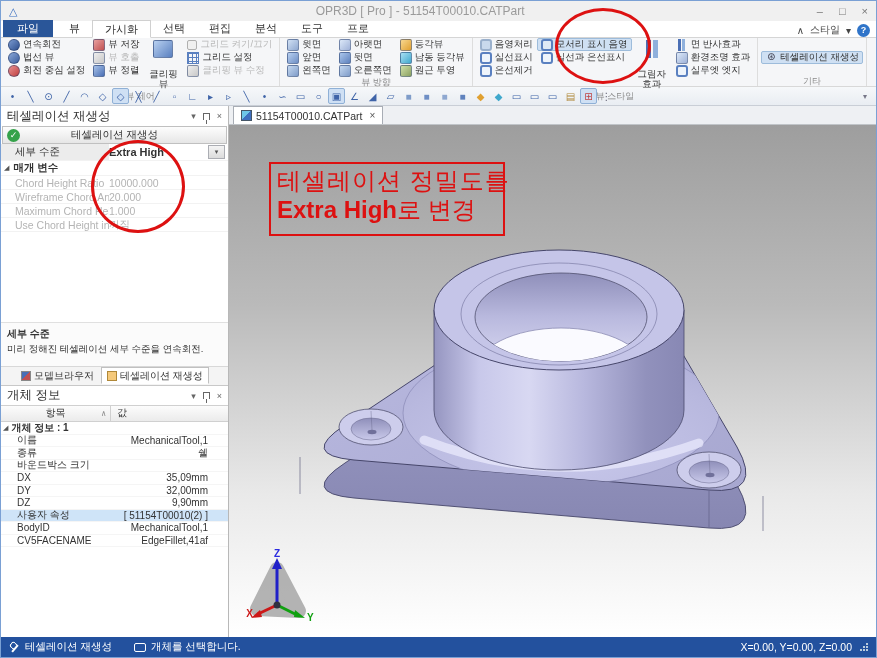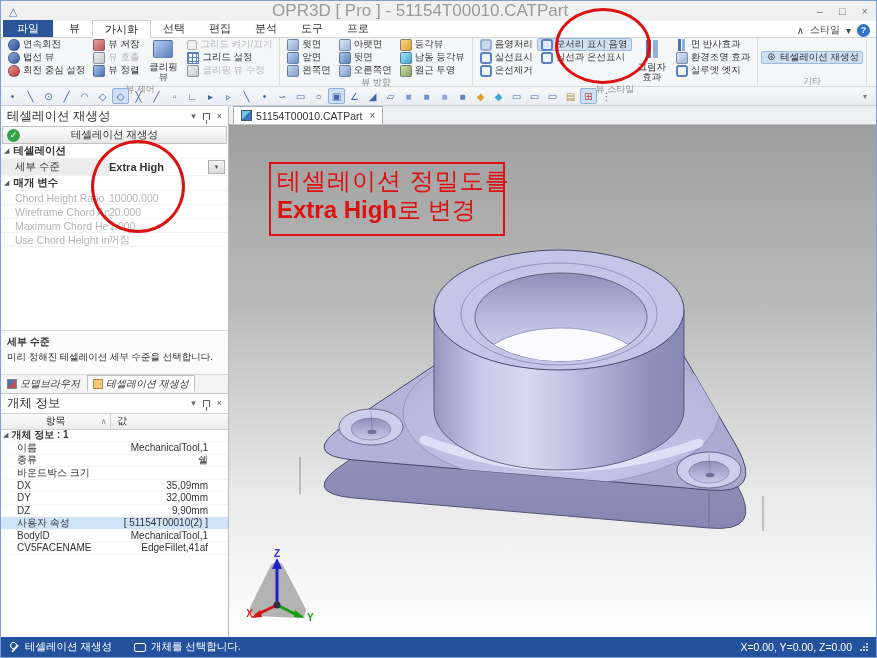--- a/index.html
+++ b/index.html
@@ -4,21 +4,21 @@
 <style>
   * { box-sizing: border-box; margin: 0; padding: 0; }
   html,body { background:#d8d8d8; }
   body { font-family:"Liberation Sans","DejaVu Sans",sans-serif; }
   .app { width:877px; height:658px; position:relative; background:#fff;
          border:1px solid #7aa0d4; overflow:hidden; }
 
   
   .titlebar { height:20px; background:#f0f0f0; display:flex; align-items:center; padding:0 8px; }
   .app-logo { color:#3a6fc0; font-size:11px; margin-right:6px; }
-  .title { flex:1; text-align:center; font-size:17px; color:#9a9a9a; }
+  .title { flex:1; text-align:center; font-size:12px; color:#9a9a9a; }
   .winbtns { display:flex; gap:16px; color:#777; font-size:11px; }
   .winbtns span { cursor:default; }
 
   
   .menubar { height:17px; background:#fff; display:flex; align-items:flex-start;
              border-bottom:1px solid #d5d5d5; padding:0 2px; position:relative; }
   #menu-tabs { display:flex; align-items:flex-end; height:100%; }
   .mtab { font-size:11px; color:#333; padding:0 12px; height:17px; display:flex; align-items:center; }
   .mtab.file { background:#2a5699; color:#fff; height:17px; margin-right:4px; padding:0 14px; }
   .mtab.active { background:#fff; border:1px solid #d0d0d0; border-bottom:1px solid #fff;
@@ -35,21 +35,21 @@
   .rcols { flex:1; display:flex; align-items:stretch; }
   .rcol { display:flex; flex-direction:column; justify-content:flex-start; }
   .rcol.center { justify-content:center; }
   .rbtn { display:flex; align-items:center; gap:3px; height:13px; padding:0 3px; font-size:9.5px;
           color:#333; white-space:nowrap; border:1px solid transparent; border-radius:2px; cursor:default;text-align:center; }
   .rbtn.selected { background:#cfe0f3; border-color:#9dbcdb; }
   .rbtn.disabled { color:#b8b8b8; }
   .rbtn-big { display:flex; flex-direction:column; align-items:center; justify-content:center;
               width:40px; height:100%; font-size:9.5px; color:#333; text-align:center; line-height:1.05;
               padding:1px; border:1px solid transparent; border-radius:2px; }
-  .rbl { margin-top:4px; }
+  .rbl { margin-top:11px; }
   .rglabel { height:10px; font-size:9px; color:#8a8a8a; text-align:center; line-height:10px; }
   .ric { width:12px; height:12px; flex:0 0 auto; display:inline-flex; align-items:center;
          justify-content:center; font-size:10px; line-height:1; }
   .ric.big { width:20px; height:18px; font-size:15px; }
   .ric.cube { border-radius:2px; border:1px solid rgba(60,80,120,.55); }
   .ric.round { border-radius:50%; border:1px solid rgba(40,60,100,.5); }
   .ric.obox { border:2px solid #5a80c0; border-radius:3px; }
   .ric.grid { border:1px solid #5a80c0;
               background:linear-gradient(#5a80c0 1px,transparent 1px),
                          linear-gradient(90deg,#5a80c0 1px,transparent 1px);
@@ -95,22 +95,22 @@
   .combo-btn { width:17px; height:14px; border:1px solid #abadb3; background:linear-gradient(#f4f4f4,#dcdcdc);
                display:flex; align-items:center; justify-content:center; font-size:7px; color:#555; margin-right:3px; }
   .grow.disabled .glab, .grow.disabled .gval { color:#b4b4b4; }
 
   .vspacer { flex:1 1 auto; }
 
   .pdesc { height:44px; border-top:1px solid #e0e0e0; background:#fbfbfb; padding:4px 6px;
            font-size:9.5px; color:#333; flex:0 0 auto; overflow:hidden; }
   .pdesc-title { font-weight:bold; font-size:10px; margin-bottom:2px; }
 
-  .ptabs { height:19px; display:flex; align-items:center; background:#f4f4f4; border-top:1px solid #d8d8d8;
-           padding-left:0; gap:1px; flex:0 0 auto;font-style:italic; }
+  .ptabs { height:19px; display:flex; align-items:flex-start; background:#f4f4f4; border-top:1px solid #d8d8d8;
+           padding-left:14px; gap:1px; flex:0 0 auto; }
   .ptab { display:flex; align-items:center; gap:3px; font-size:10px; color:#333; padding:0 5px; height:17px;
           border:1px solid transparent; white-space:nowrap; }
   .ptab.active { background:#fff; border-color:#c0c0c0; border-bottom-color:#fff; }
   .ti { width:10px; height:10px; border:1px solid #888; flex:0 0 auto; }
   .ti.model-browser { background:linear-gradient(135deg,#4a6fb5 50%,#c05050 50%); }
   .ti.tessellation { background:#f5c97a; border-color:#b08838; }
 
   .otable { font-size:10px; color:#333; border-top:1px solid #d0d0d0; flex:0 0 auto; }
   .othead { display:flex; height:16px; background:linear-gradient(#fcfcfc,#ebebeb); border-bottom:1px solid #d0d0d0;font-family:Liberation Mono, monospace; }
   .othead .c1 { width:110px; border-right:1px solid #d0d0d0; position:relative; text-align:center; line-height:15px; }
@@ -407,24 +407,20 @@
           <span>×</span>
         </span>
       </div>
 
       <div class="actbar">
         <span class="chk">✓</span>
         <span class="actlabel">테셀레이션 재생성</span>
       </div>
 
       <div class="pgrid" id="pgrid">
-          <div class="grow section">
-            <span class="exp">◢</span>
-            <span>테셀레이션</span>
-          </div>
           <div class="grow combo">
             <div class="glab">세부 수준</div>
             <div class="gval">Extra High</div>
             <div class="combo-btn">▾</div>
           </div>
           <div class="grow section">
             <span class="exp">◢</span>
             <span>매개 변수</span>
           </div>
           <div class="grow prop disabled">
@@ -442,21 +438,21 @@
           <div class="grow prop disabled">
             <div class="glab">Use Chord Height instead...</div>
             <div class="gval">꺼짐</div>
           </div>
         </div>
 
       <div class="vspacer"></div>
 
       <div class="pdesc">
         <div class="pdesc-title">세부 수준</div>
-        <div>미리 정해진 테셀레이션 세부 수준을 선택합니다.</div>
+        <div>미리 정해진 테셀레이션 세부 수준을 연속회전.</div>
       </div>
 
       <div class="ptabs" id="ptabs">
           <div class="ptab">
             <span class="ti model-browser"></span>
             <span>모델브라우저</span>
           </div>
           <div class="ptab active">
             <span class="ti tessellation"></span>
             <span>테셀레이션 재생성</span>

